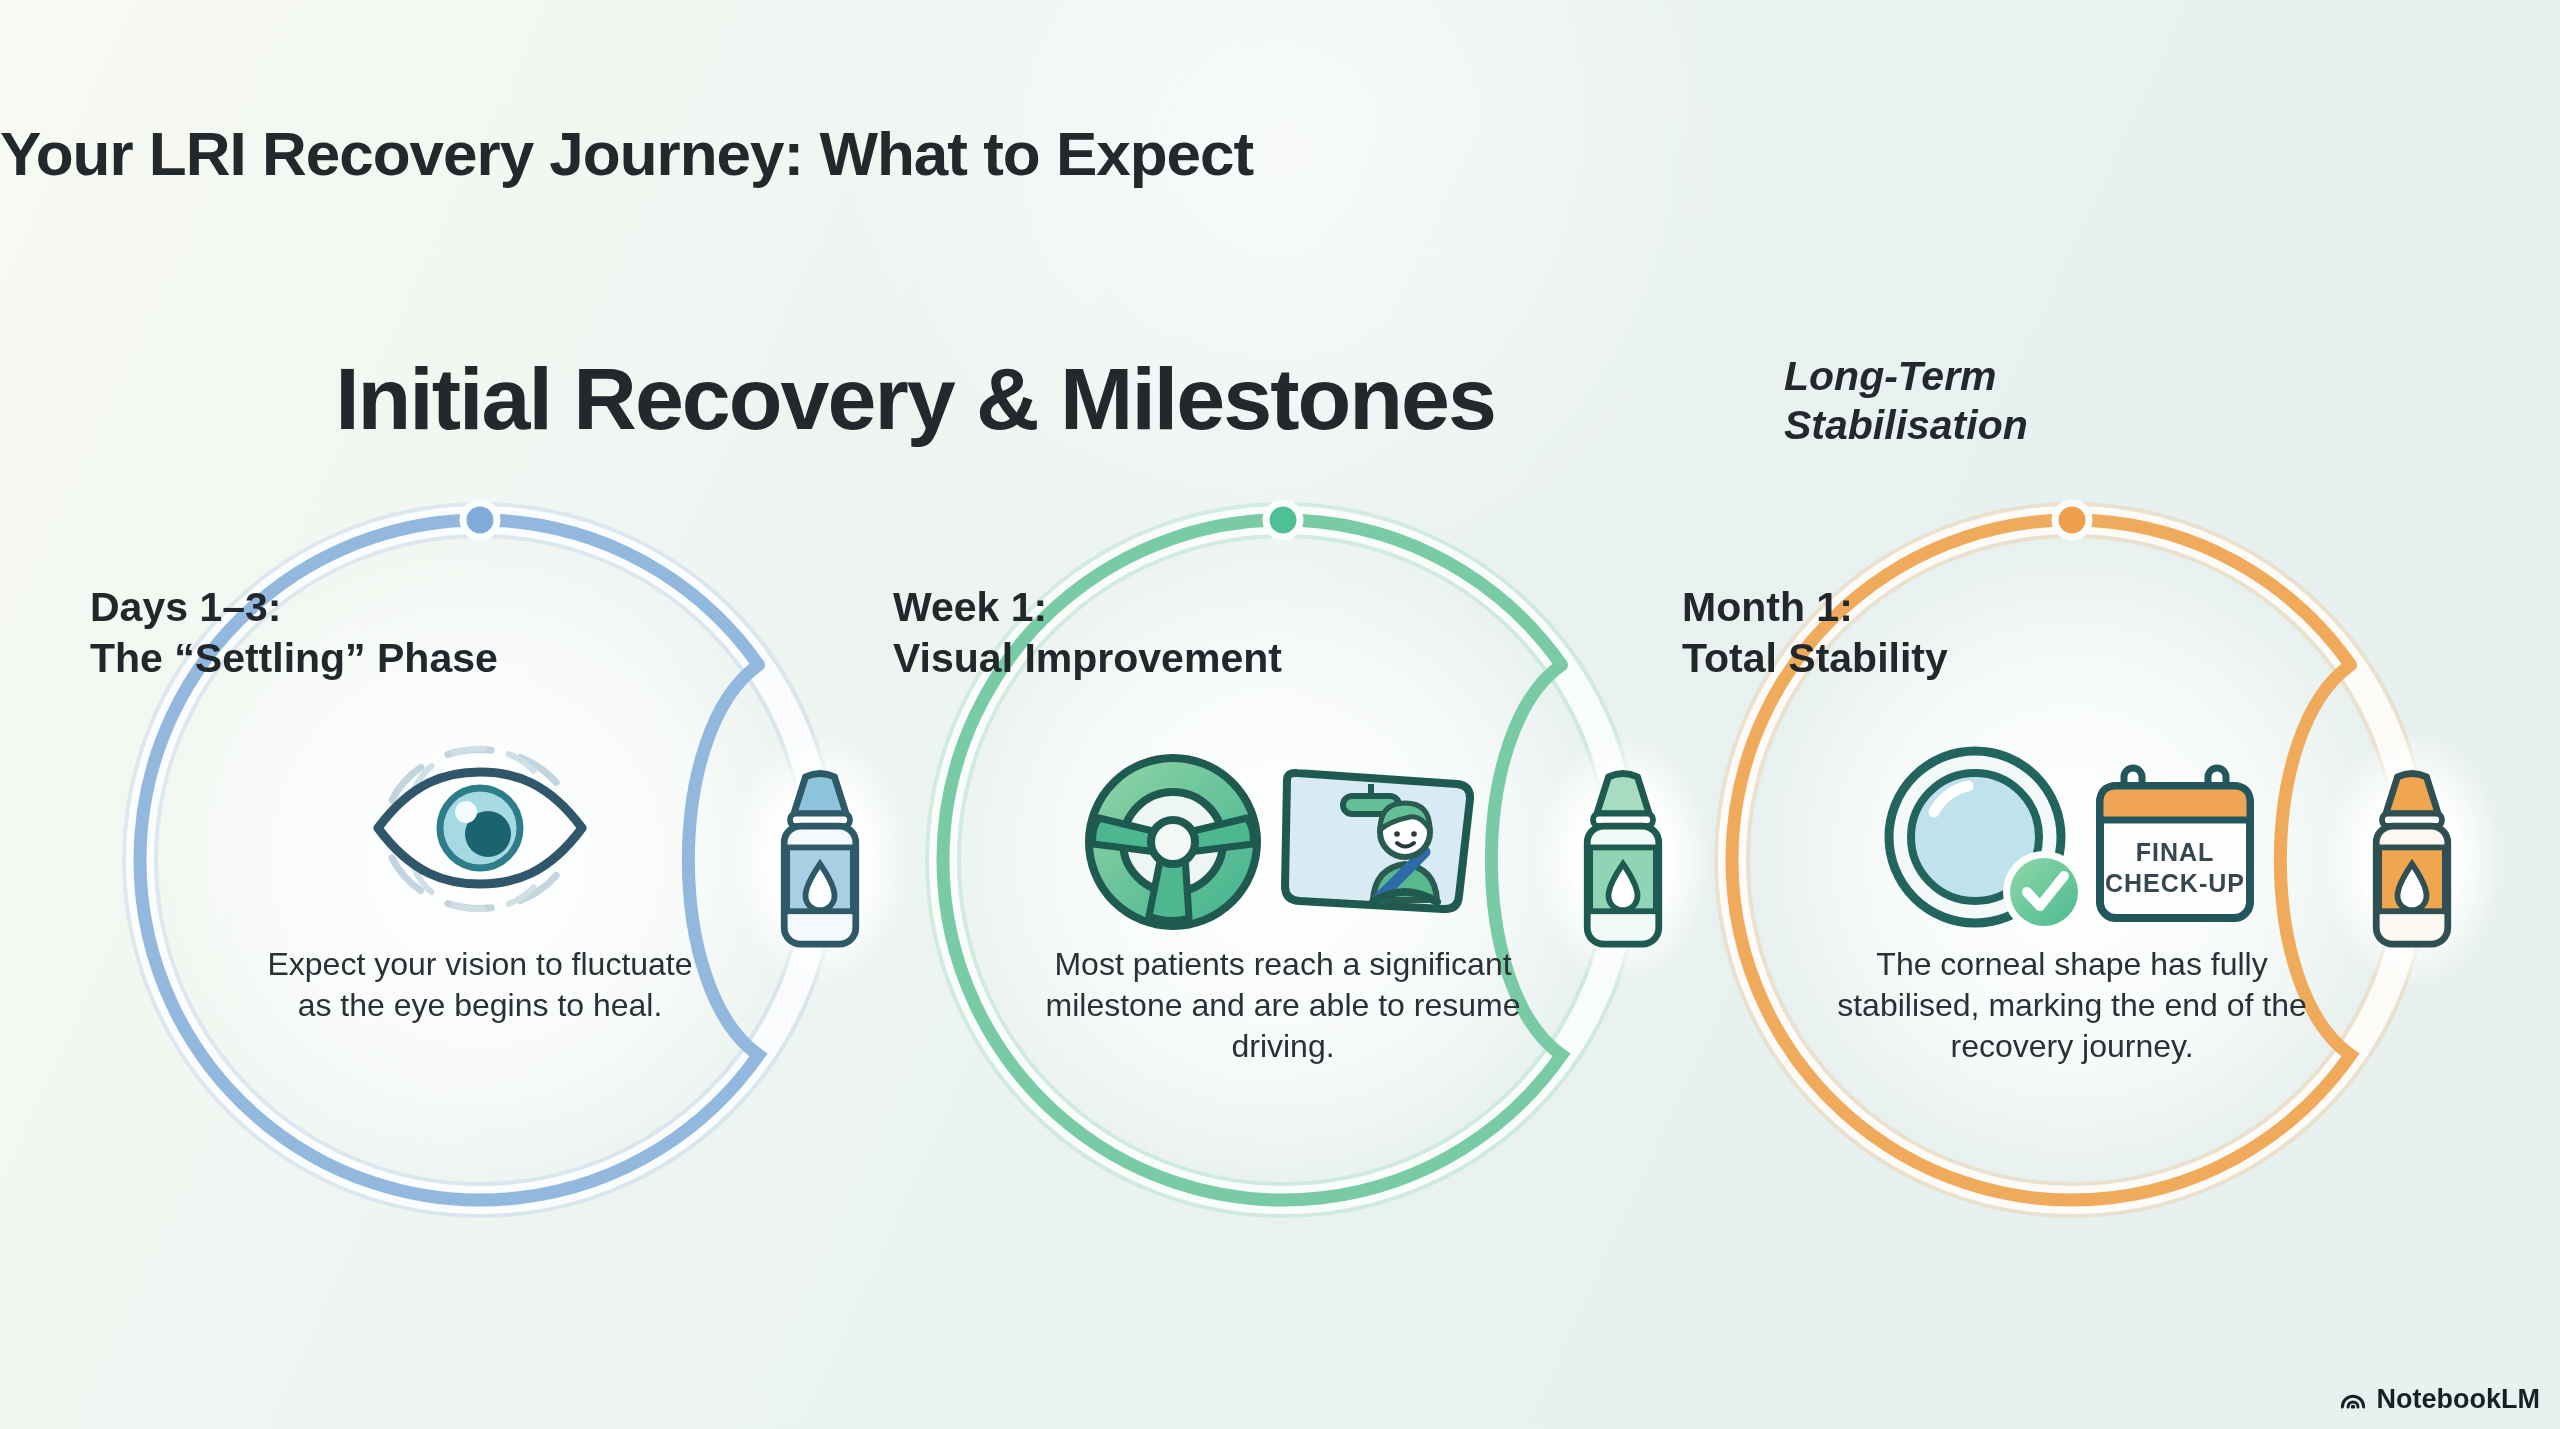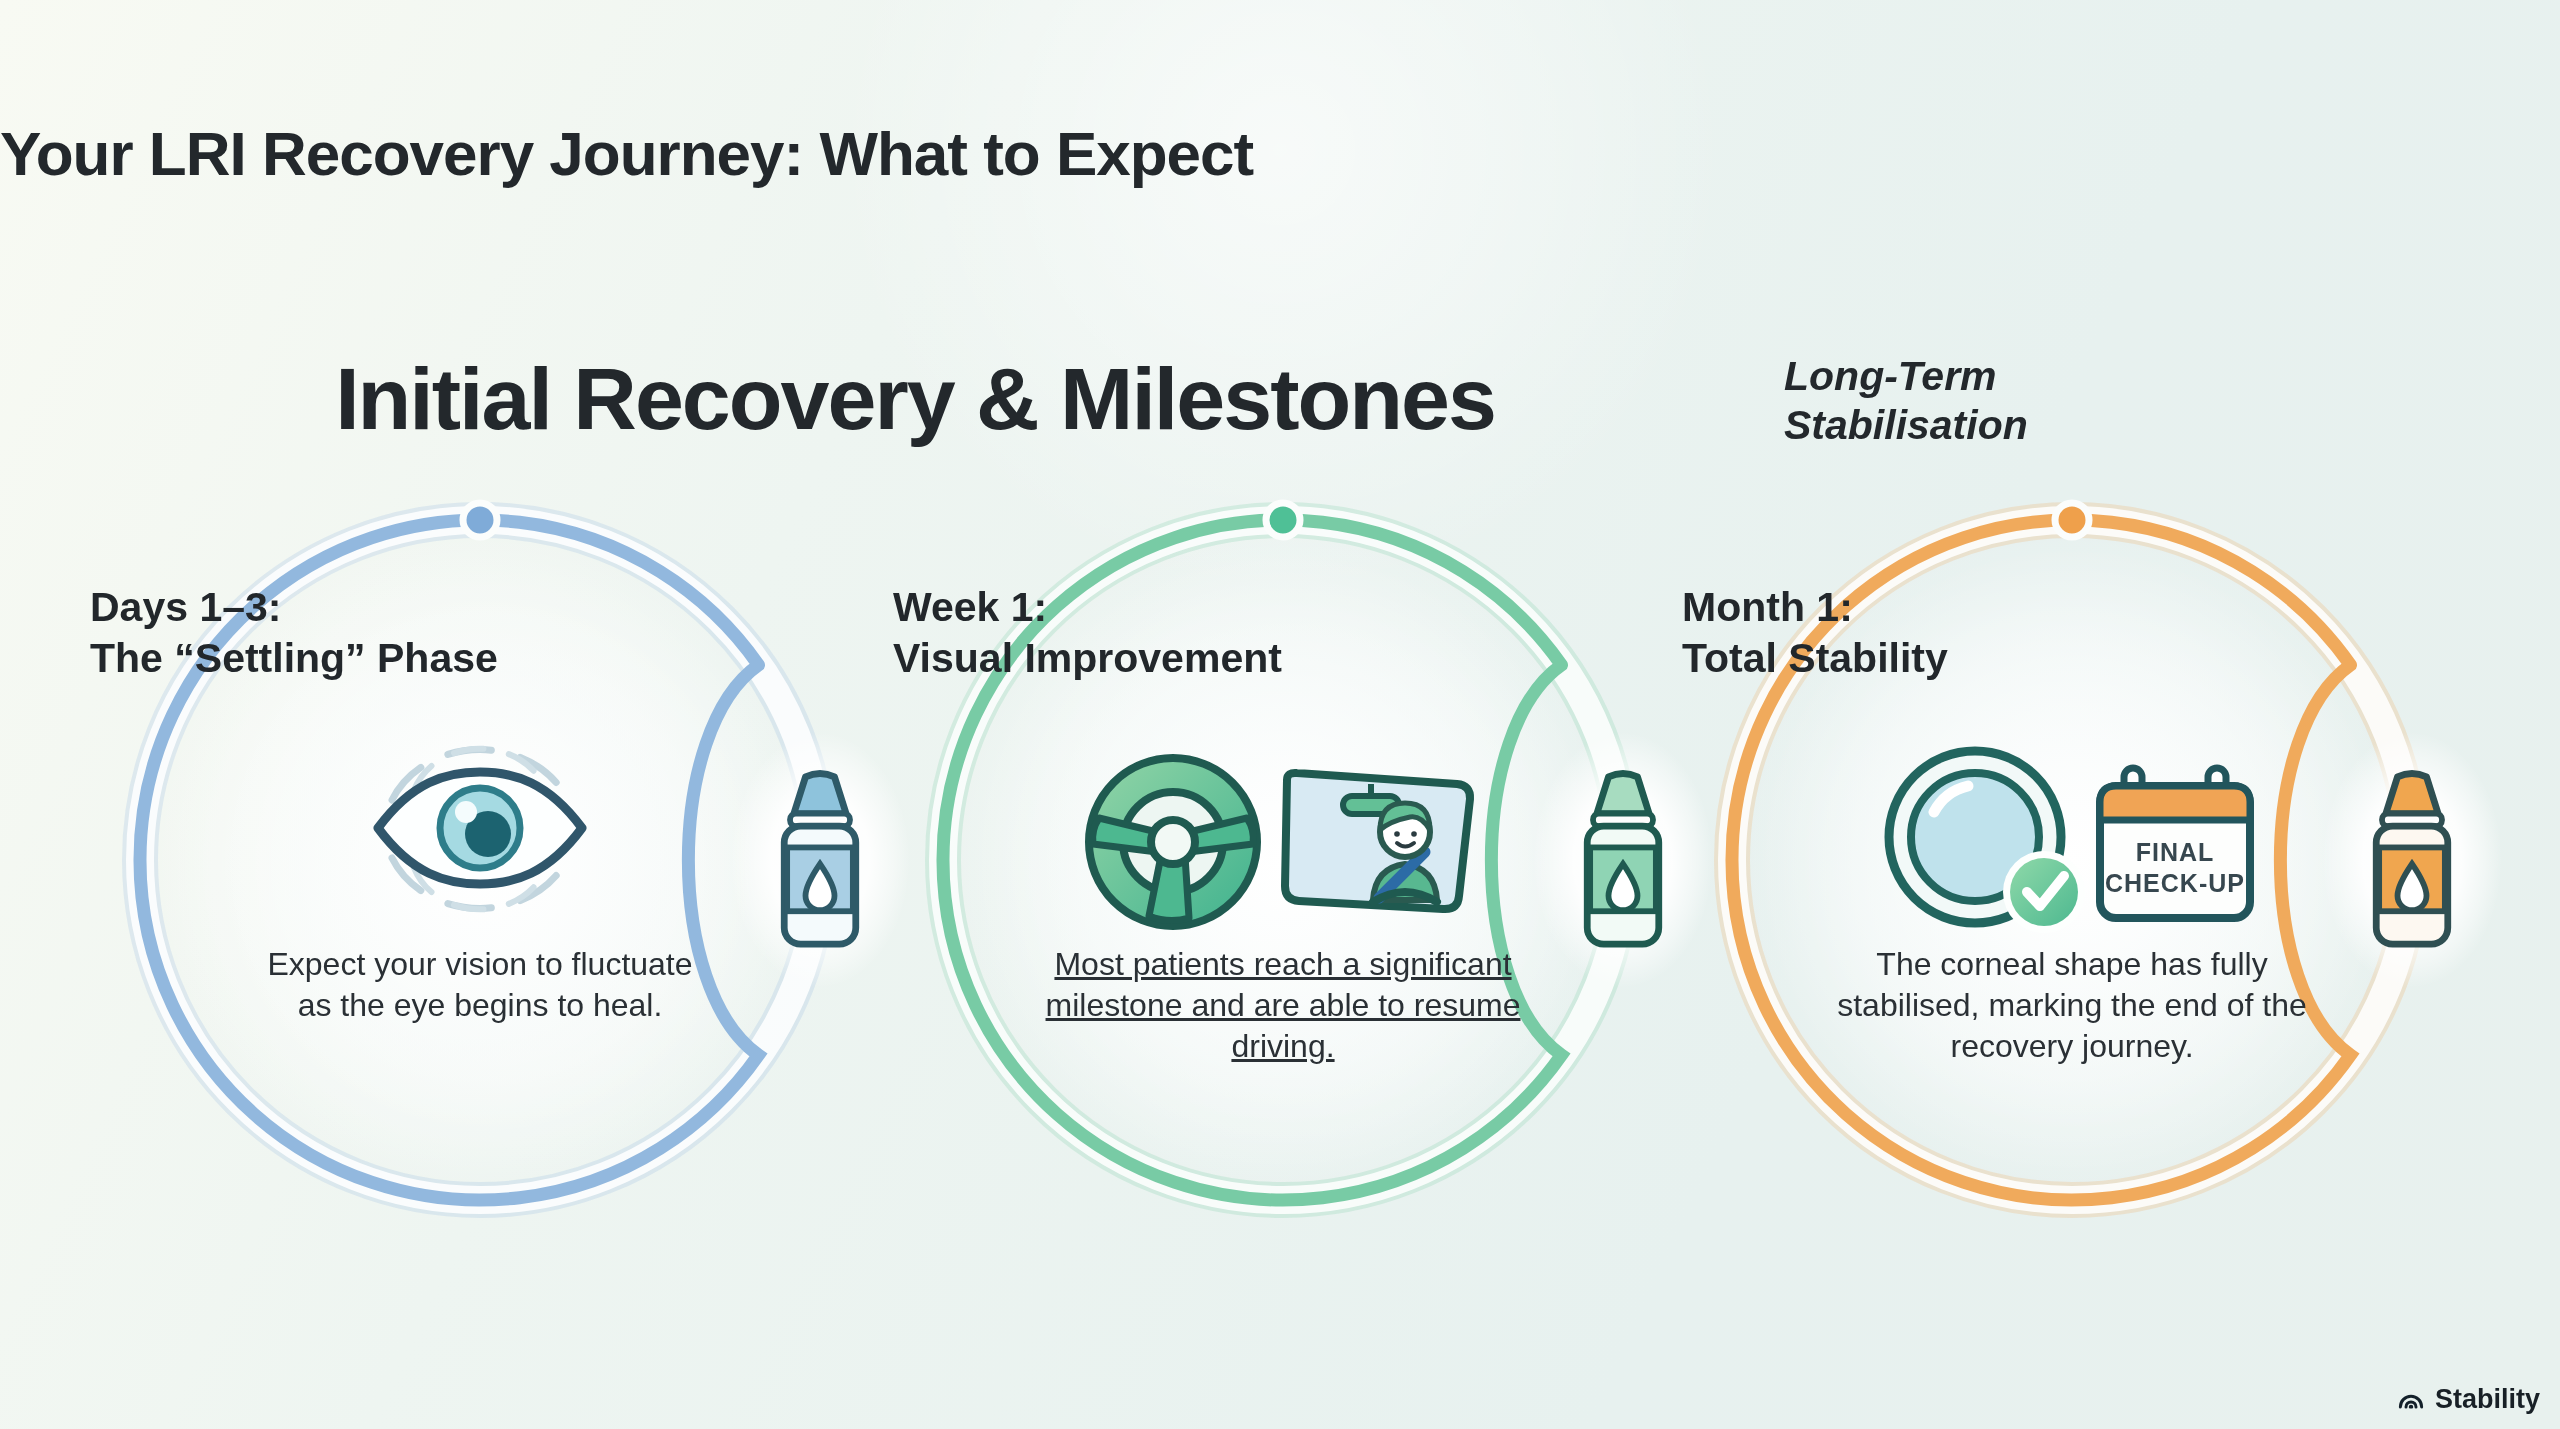--- a/index.html
+++ b/index.html
@@ -39,21 +39,21 @@
   .node-dot{fill:var(--node);stroke:#fbfdfc;stroke-width:7px;}
   .m-heading{
     position:absolute;top:112px;left:0;width:780px;text-align:left;
     font-size:41px;font-weight:700;line-height:1.24;color:#22272b;
   }
   .m-body{
     position:absolute;top:474px;left:50%;transform:translateX(-50%);
     text-align:center;font-size:32px;font-weight:500;line-height:1.28;color:#2a3035;
   }
   .m1 .m-body{width:440px;}
-  .m2 .m-body{width:520px;text-decoration:underline;}
+  .m2 .m-body{width:520px;}
   .m3 .m-body{width:490px;}
   .m-icon{position:absolute;left:50%;transform:translateX(-50%);}
   .icon-eye{top:268px;}
   .icon-drive{top:270px;}
   .icon-lens{top:264px;}
   .bottle{position:absolute;left:672px;top:298px;overflow:visible;}
   .bottle .cap{fill:var(--cap);stroke:var(--bottle-outline);stroke-width:7;stroke-linejoin:round;}
   .bottle .flange{fill:#fdfdfd;stroke:var(--bottle-outline);stroke-width:6;}
   .bottle .bod{fill:var(--bottle-body);stroke:var(--bottle-outline);stroke-width:7;}
   .bottle .lab{fill:var(--label);stroke:var(--bottle-outline);stroke-width:6;}
@@ -232,16 +232,16 @@
   </div>
 
   <div class="watermark">
     <svg width="30" height="30" viewBox="0 0 24 24">
       <g stroke="#13202a" stroke-width="2.4" fill="none" stroke-linecap="round">
         <path d="M 3.5 17.5 A 8.5 8.5 0 1 1 20.5 17.5"></path>
         <path d="M 8 17.5 A 4 4 0 1 1 16 17.5"></path>
         <path d="M 11.4 17.5 a 0.6 0.6 0 1 1 1.2 0"></path>
       </g>
     </svg>
-    <span>Stability</span>
+    <span>NotebookLM</span>
   </div>
 
 </div>
 
 </body></html>

